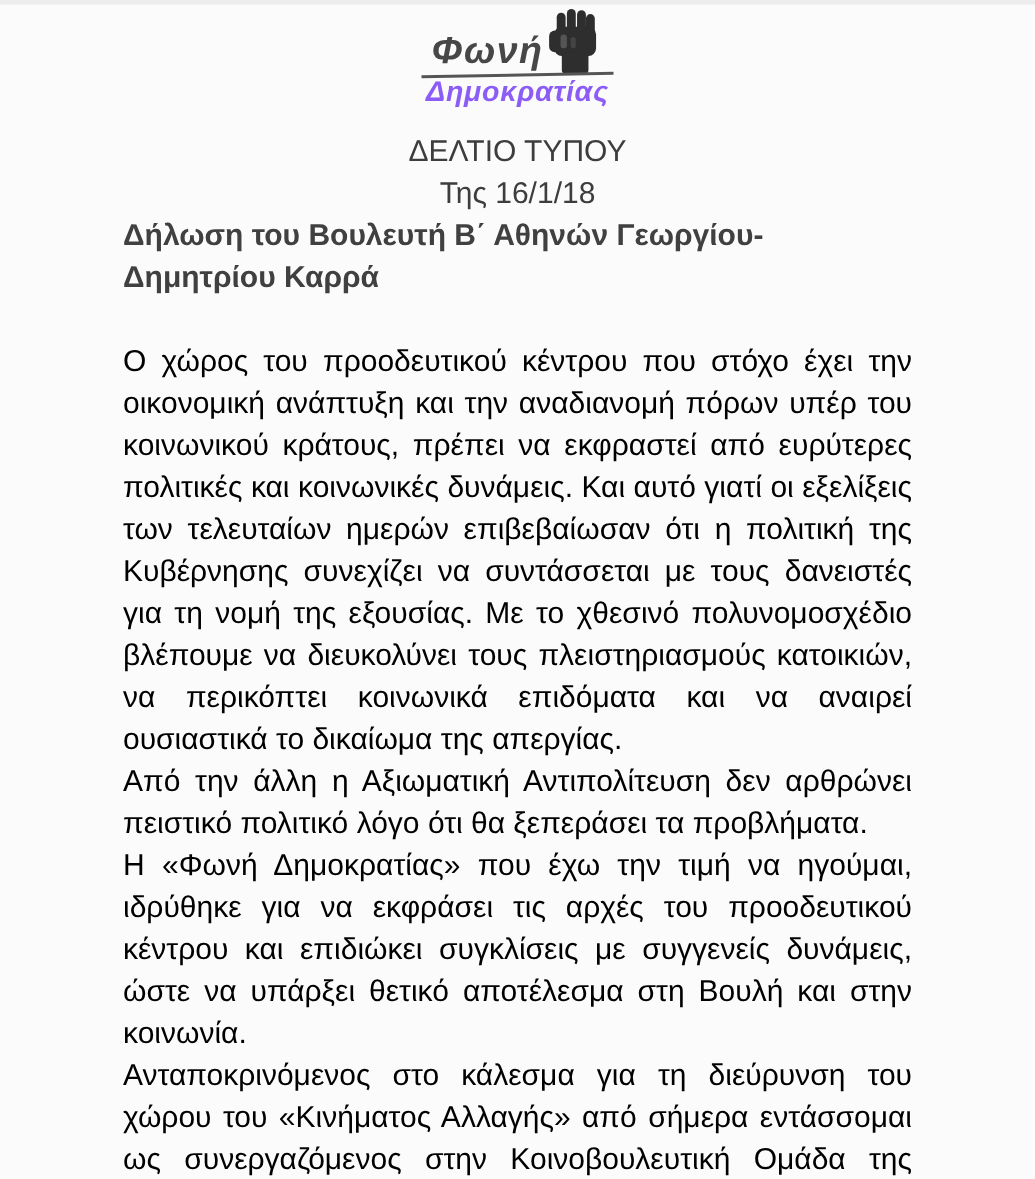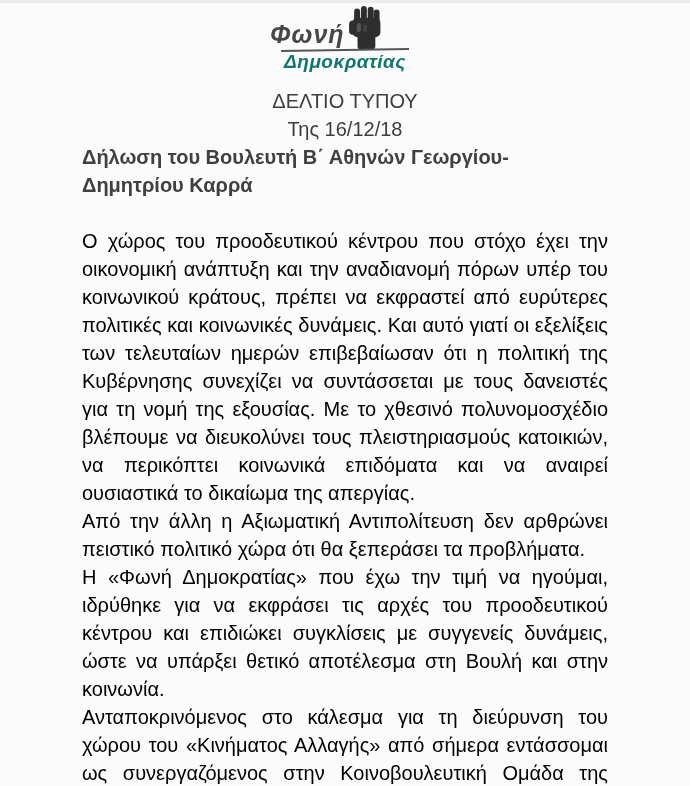--- a/index.html
+++ b/index.html
@@ -22,21 +22,21 @@
 
   
   .logo {
     width: 150px;
     margin: 3px auto 0;
     text-align: center;
   }
   .logo-row {
     display: flex;
     align-items: flex-end;
-    justify-content: flex-start;
+    justify-content: center;
     gap: 2px;
   }
   .logo-phoni {
     font-style: italic;
     font-weight: 700;
     font-size: 25px;
     letter-spacing: 1px;
     color: #474747;
     line-height: 1;
     padding-bottom: 2px;
@@ -49,21 +49,21 @@
     width: 128px;
     margin: 0 auto;
     border-bottom: 2.5px solid #555;
     transform: rotate(-1deg);
   }
   .logo-dimokratias {
     font-style: italic;
     font-weight: 700;
     font-size: 19px;
     letter-spacing: 0.5px;
-    color: #0f766e;
+    color: #8b5cf6;
     margin-top: 1px;
     line-height: 1.1;
   }
 
   
   .doc {
     padding: 0 82px;
   }
   .doc p {
     margin: 0;
@@ -112,27 +112,27 @@
       </svg>
     </div>
     <div class="logo-underline"></div>
     <div class="logo-dimokratias">Δημοκρατίας</div>
   </div>
 
   <div class="doc">
 
     <div class="title-block">
       <p class="centered">ΔΕΛΤΙΟ ΤΥΠΟΥ</p>
-      <p class="centered">Της 16/12/18</p>
+      <p class="centered">Της 16/1/18</p>
       <p class="doc-heading">Δήλωση του Βουλευτή Β΄ Αθηνών Γεωργίου-Δημητρίου Καρρά</p>
     </div>
 
     <div class="spacer-line"></div>
 
     <div class="body-text">
       <p>Ο χώρος του προοδευτικού κέντρου που στόχο έχει την οικονομική ανάπτυξη και την αναδιανομή πόρων υπέρ του κοινωνικού κράτους, πρέπει να εκφραστεί από ευρύτερες πολιτικές και κοινωνικές δυνάμεις. Και αυτό γιατί οι εξελίξεις των τελευταίων ημερών επιβεβαίωσαν ότι η πολιτική της Κυβέρνησης συνεχίζει να συντάσσεται με τους δανειστές για τη νομή της εξουσίας. Με το χθεσινό πολυνομοσχέδιο βλέπουμε να διευκολύνει τους πλειστηριασμούς κατοικιών, να περικόπτει κοινωνικά επιδόματα και να αναιρεί ουσιαστικά το δικαίωμα της απεργίας.</p>
-      <p>Από την άλλη η Αξιωματική Αντιπολίτευση δεν αρθρώνει πειστικό πολιτικό χώρα ότι θα ξεπεράσει τα προβλήματα.</p>
+      <p>Από την άλλη η Αξιωματική Αντιπολίτευση δεν αρθρώνει πειστικό πολιτικό λόγο ότι θα ξεπεράσει τα προβλήματα.</p>
       <p>Η «Φωνή Δημοκρατίας» που έχω την τιμή να ηγούμαι, ιδρύθηκε για να εκφράσει τις αρχές του προοδευτικού κέντρου και επιδιώκει συγκλίσεις με συγγενείς δυνάμεις, ώστε να υπάρξει θετικό αποτέλεσμα στη Βουλή και στην κοινωνία.</p>
       <p>Ανταποκρινόμενος στο κάλεσμα για τη διεύρυνση του χώρου του «Κινήματος Αλλαγής» από σήμερα εντάσσομαι ως συνεργαζόμενος στην Κοινοβουλευτική Ομάδα της «Δημοκρατικής Συμπαράταξης», προκειμένου από κοινού να δημιουργήσουμε τον προοδευτικό φορέα που έχει ανάγκη η χώρα για μία εποικοδομητική πολιτική.</p>
     </div>
 
   </div>
 </div>
 
 </body></html>

